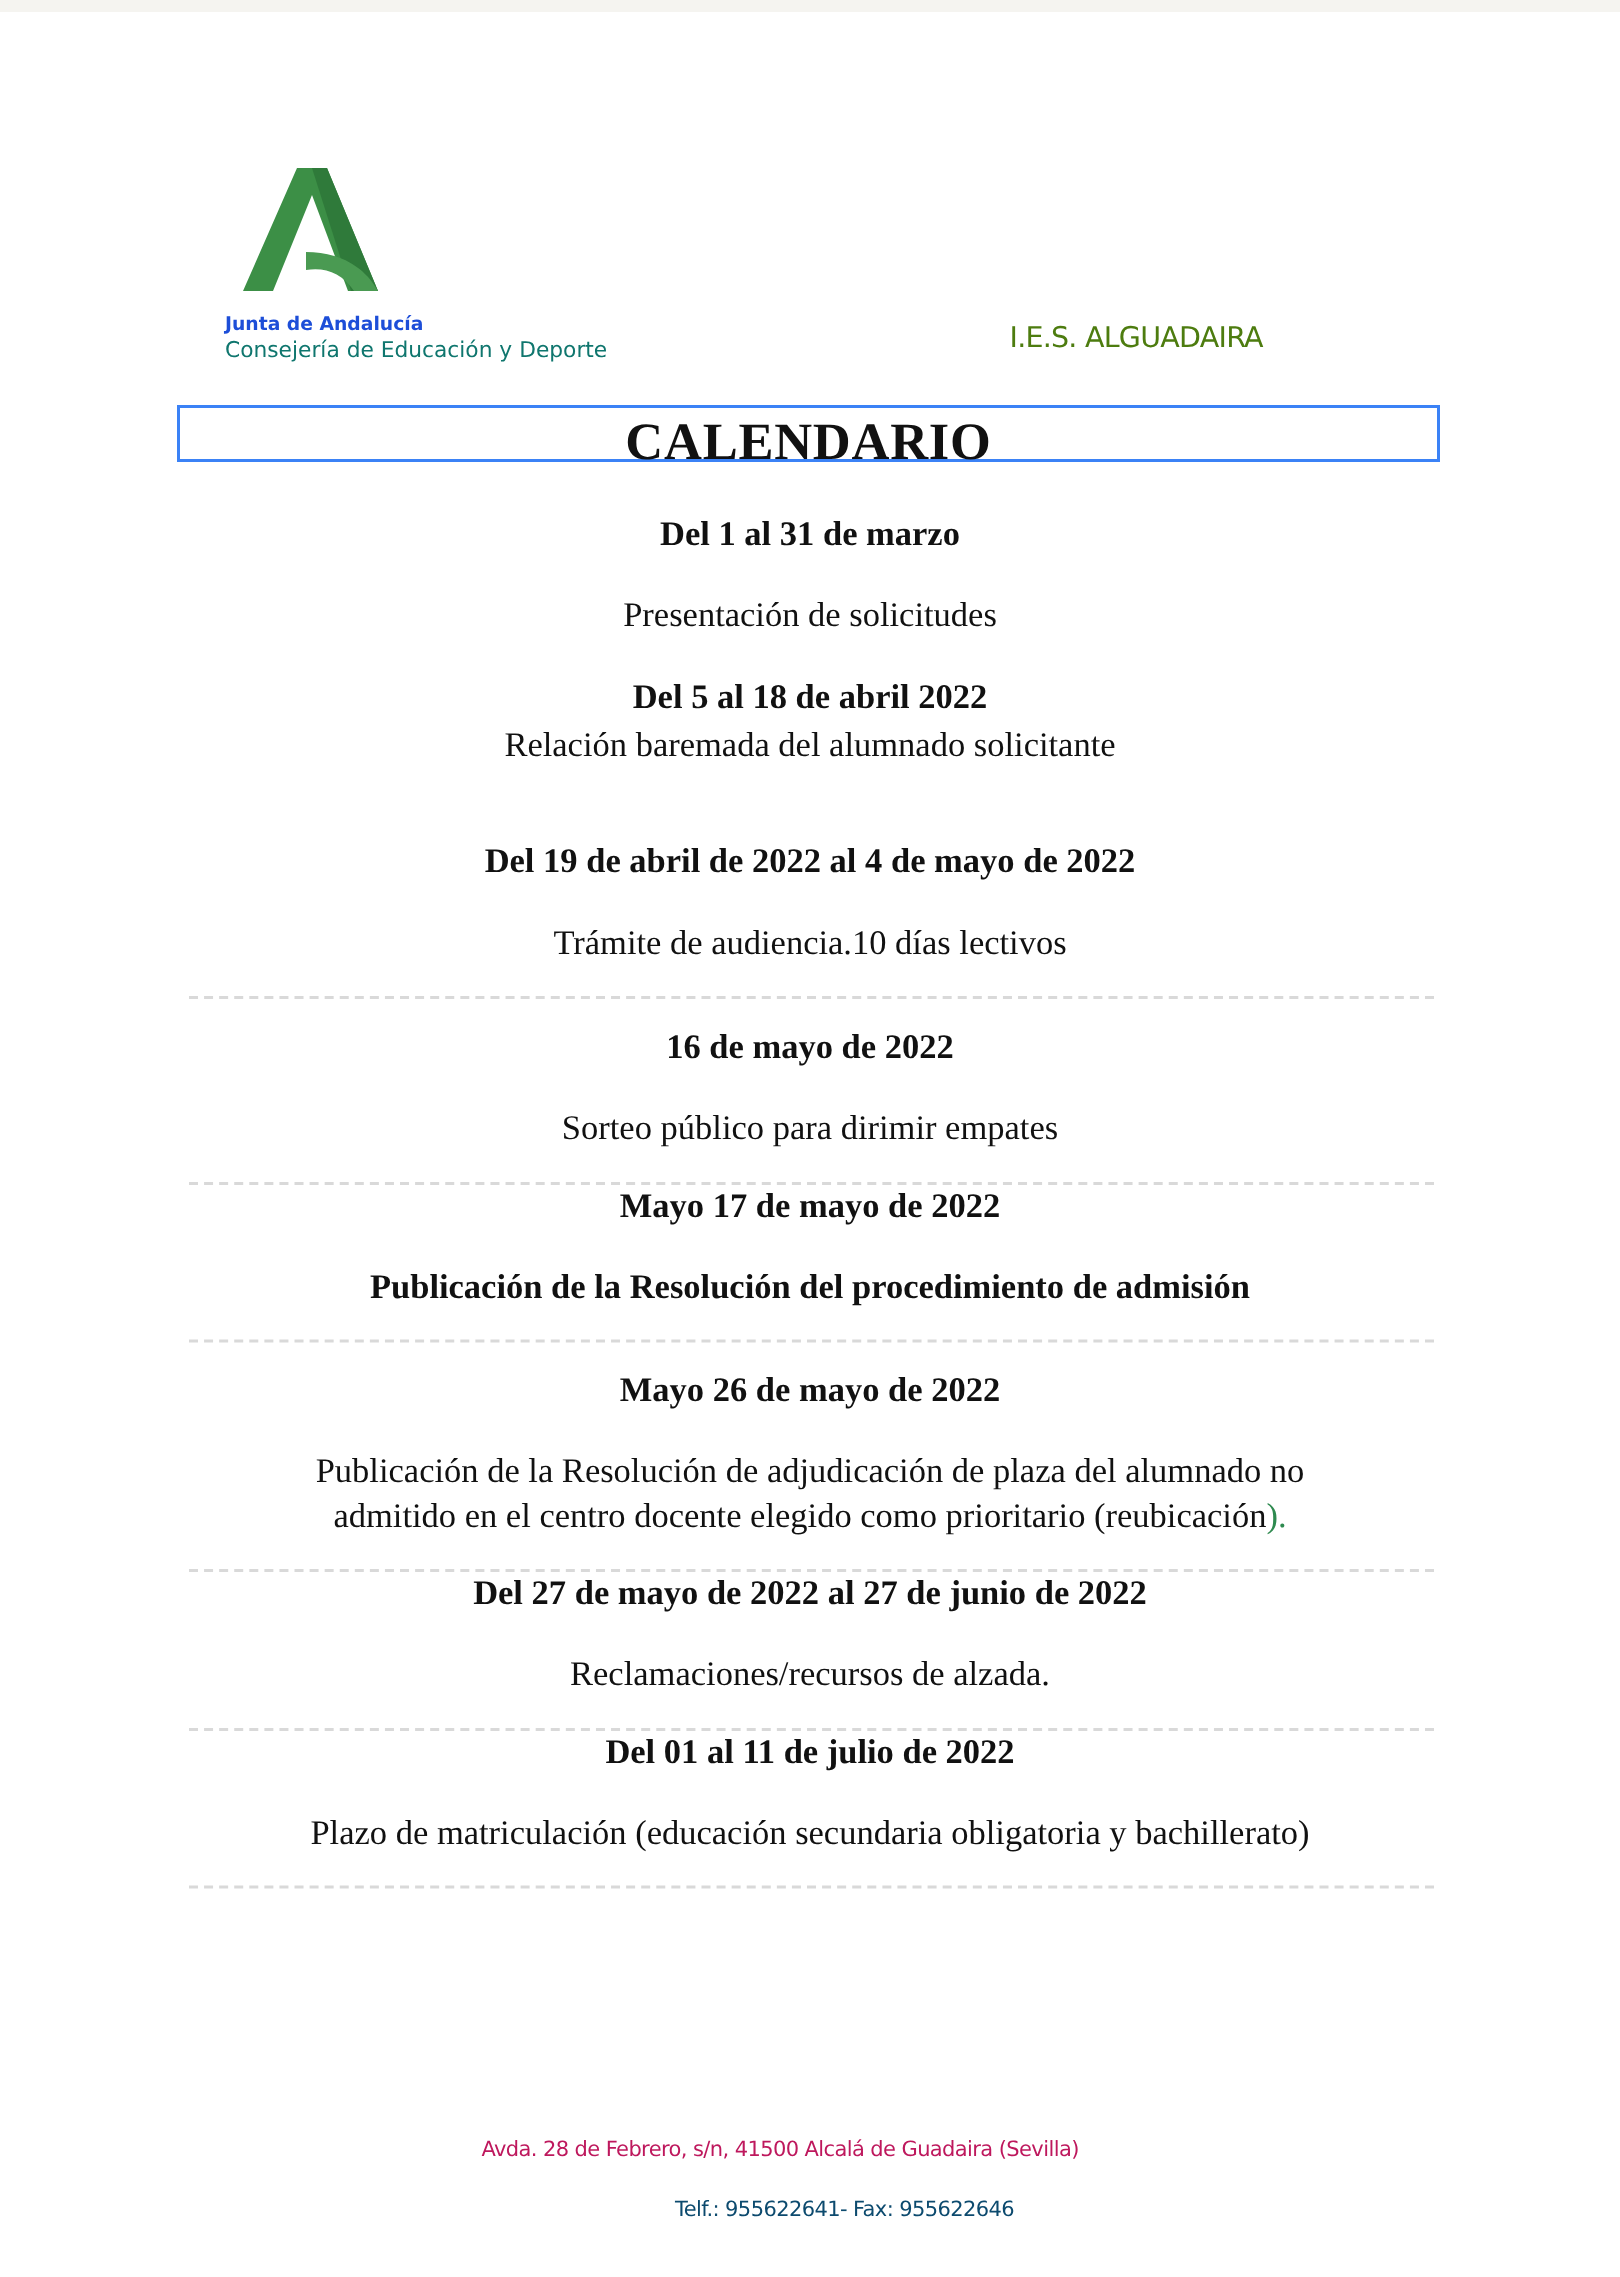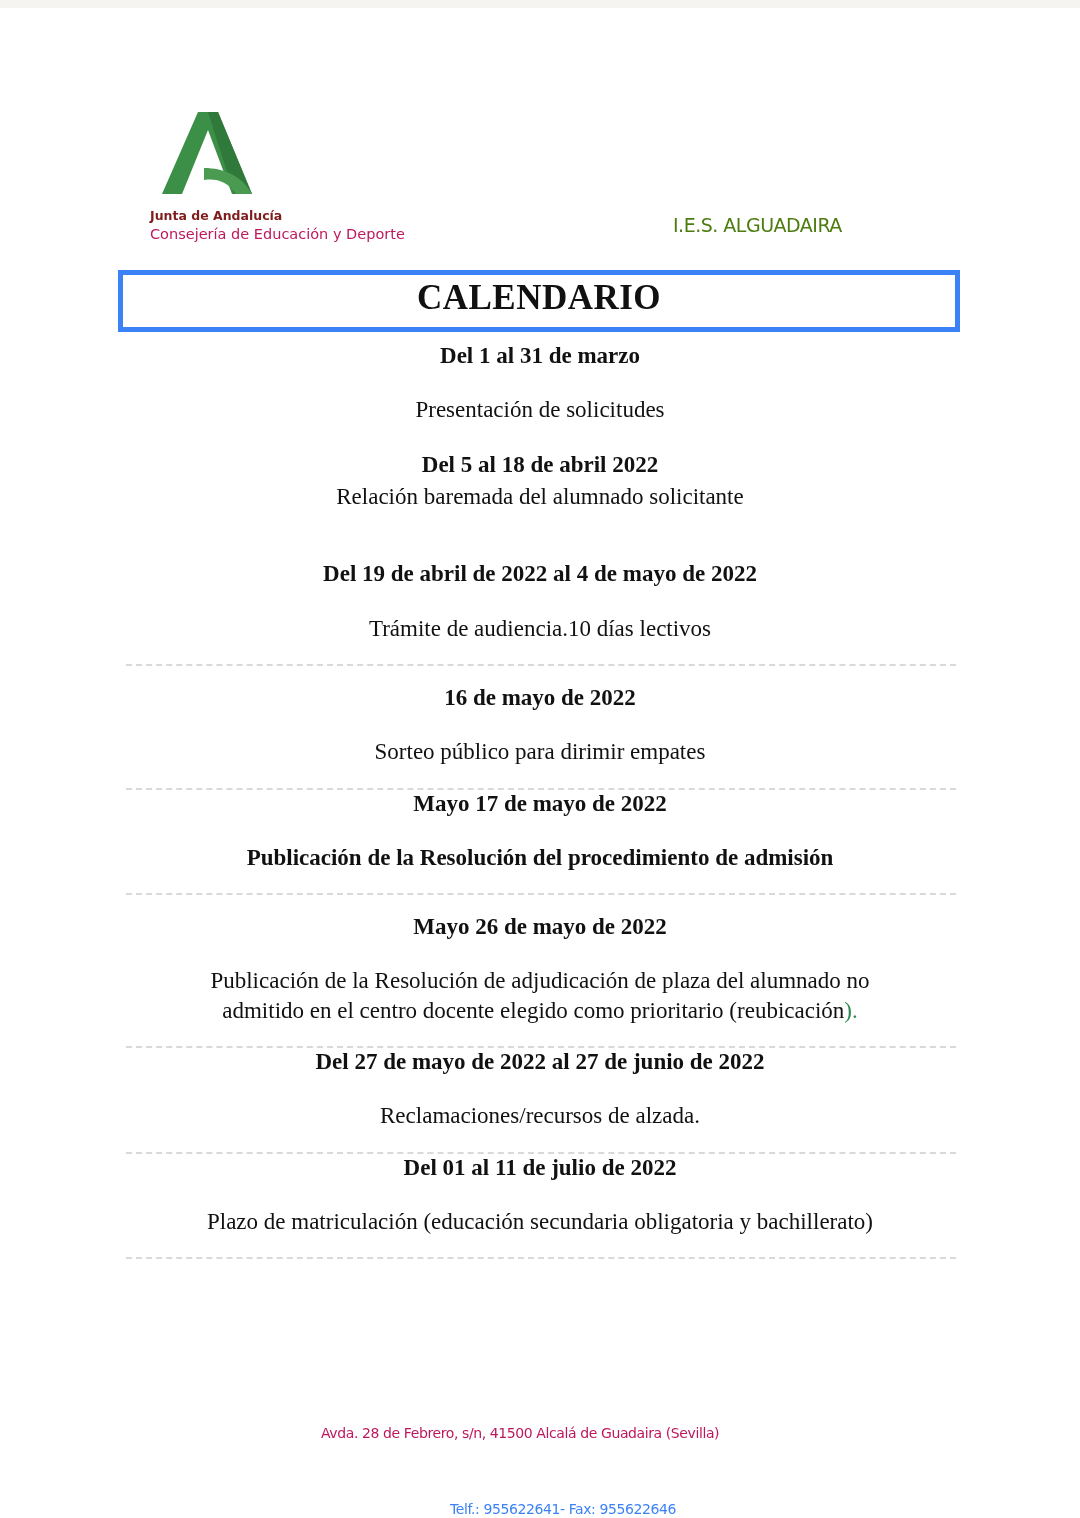--- a/index.html
+++ b/index.html
@@ -2,34 +2,34 @@
 <html><head>
 <meta charset="utf-8">
 <style>
   html, body { margin: 0; padding: 0; }
   body {
     width: 1080px; height: 1518px; background: #ffffff; position: relative; overflow: hidden;
     font-family: "Liberation Serif", serif; color: #111;
   }
   .topbar { position: absolute; left: 0; top: 0; width: 1080px; height: 8px; background: #f5f4f0; }
   .logo { position: absolute; left: 162px; top: 112px; width: 90px; height: 84px; }
-  .org1 { position: absolute; left: 150px; top: 208px; font-family: "DejaVu Sans", sans-serif; font-weight: bold; font-size: 12.5px; color: #7f1d1d; }
-  .org2 { position: absolute; left: 150px; top: 226px; font-family: "DejaVu Sans", sans-serif; font-size: 14.5px; color: #be185d; }
+  .org1 { position: absolute; left: 150px; top: 208px; font-family: "DejaVu Sans", sans-serif; font-weight: bold; font-size: 12.5px; color: #1d4ed8; }
+  .org2 { position: absolute; left: 150px; top: 226px; font-family: "DejaVu Sans", sans-serif; font-size: 14.5px; color: #0f766e; }
   .school { position: absolute; left: 673px; top: 214px; font-family: "DejaVu Sans", sans-serif; font-size: 19px; color: #4d7c0f; letter-spacing: -0.5px; }
   .titlebox {
-    position: absolute; left: 118px; top: 270px; width: 842px; height: 62px;
-    border: 5px solid #3b82f6; box-sizing: border-box; text-align: center;
+    position: absolute; left: 118px; top: 270px; width: 842px; height: 38px;
+    border: 2px solid #3b82f6; box-sizing: border-box; text-align: center;
   }
   .titlebox span { font-weight: bold; font-size: 35px; line-height: 46px; letter-spacing: 0.5px; }
   .line { position: absolute; left: 0; width: 1080px; text-align: center; font-size: 23px; }
   .b { font-weight: bold; }
   .sep { position: absolute; left: 126px; width: 830px; height: 0; border-top: 2px dashed #d9d9d9; }
   .green { color: #2e8a4f; }
   .foot1 { position: absolute; left: 321px; top: 1425px; font-family: "DejaVu Sans", sans-serif; font-size: 14px; color: #be185d; letter-spacing: -0.4px; }
-  .foot2 { position: absolute; left: 450px; top: 1465px; font-family: "DejaVu Sans", sans-serif; font-size: 14px; color: #3b82f6; letter-spacing: -0.4px; margin-top: 36px; }
+  .foot2 { position: absolute; left: 450px; top: 1465px; font-family: "DejaVu Sans", sans-serif; font-size: 14px; color: #0c4a6e; letter-spacing: -0.4px; }
 </style>
 </head>
 <body>
 
 <div class="topbar"></div>
 
 <svg class="logo" viewBox="0 0 90 84">
   <polygon points="36,0 56,0 90,82 70,82 46,18 20,82 0,82" fill="#3c8f46"></polygon>
   <polygon points="46,0 56,0 90,82 72,82" fill="#2f7a3a"></polygon>
   <path d="M42,56 L42,68 C55,66 66,70 74,82 L90,82 C80,64 62,56 42,56 Z" fill="#4a9a52"></path>

